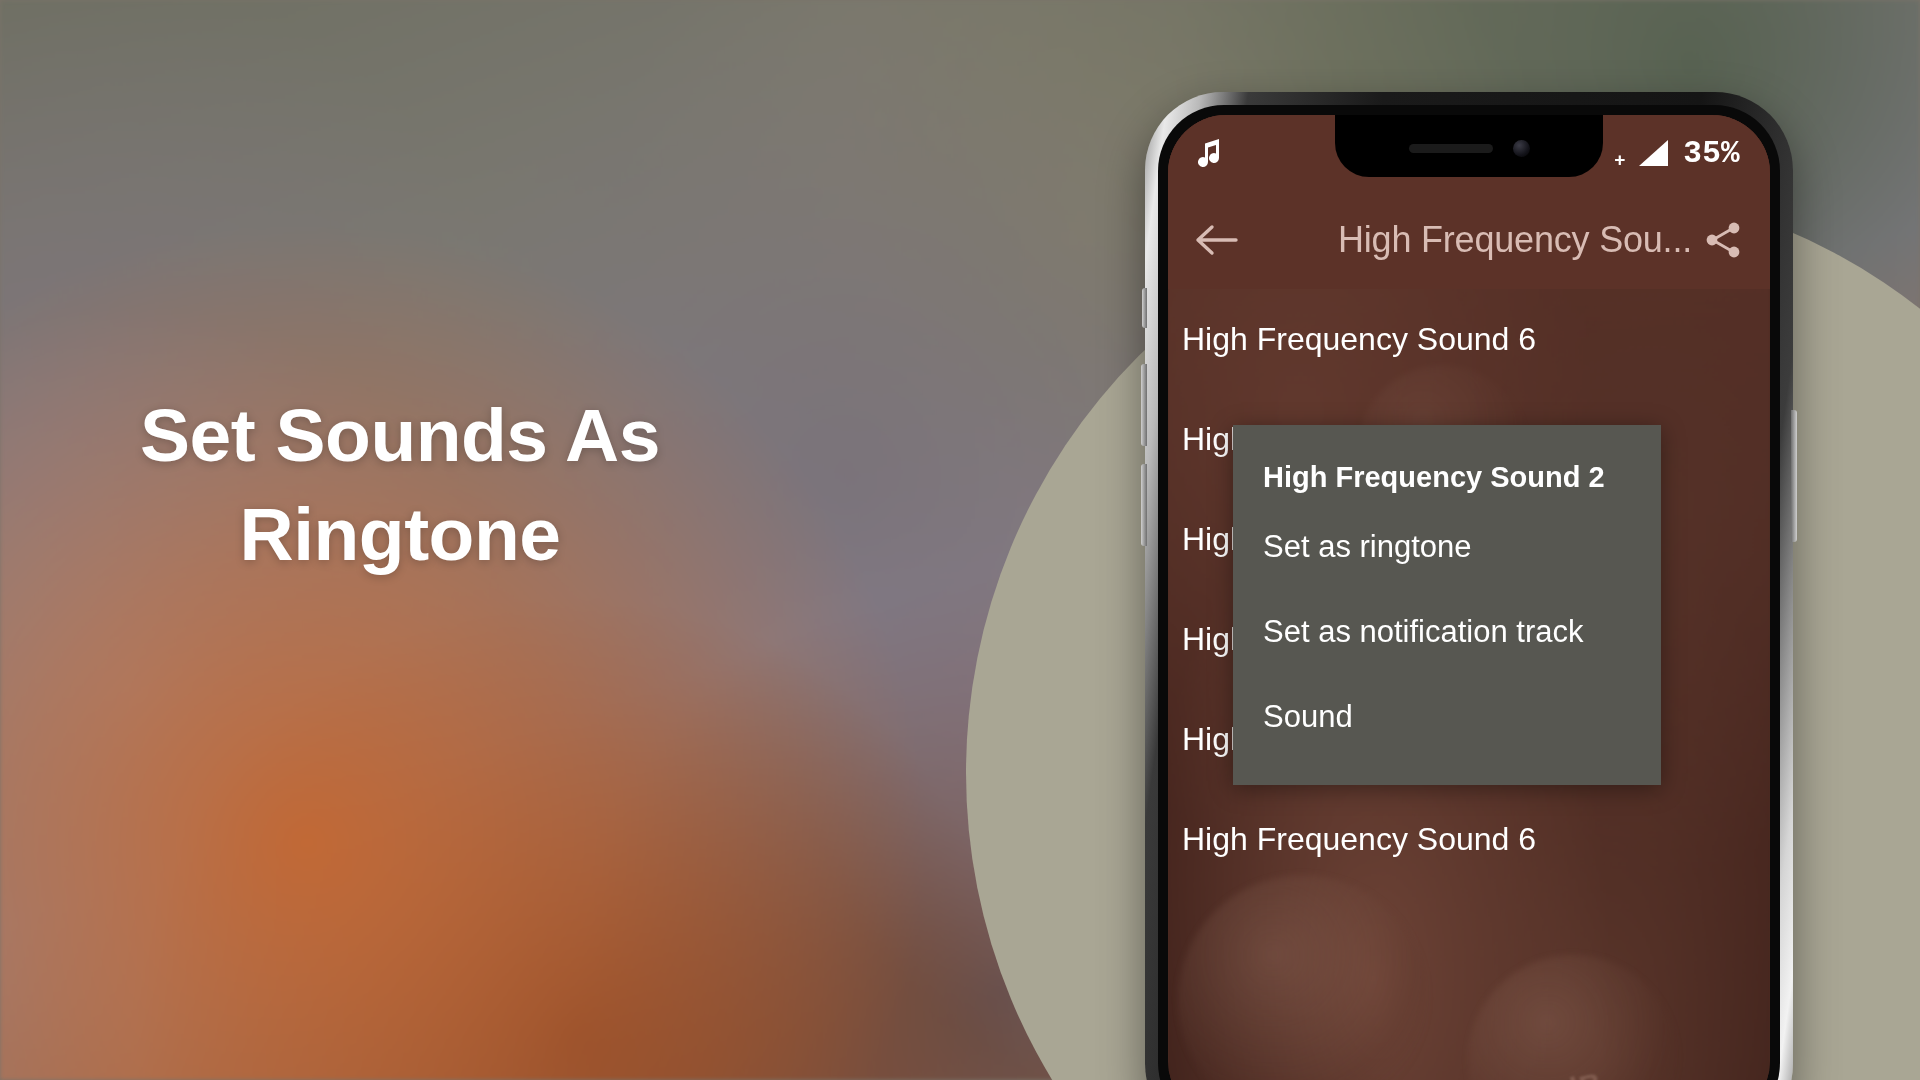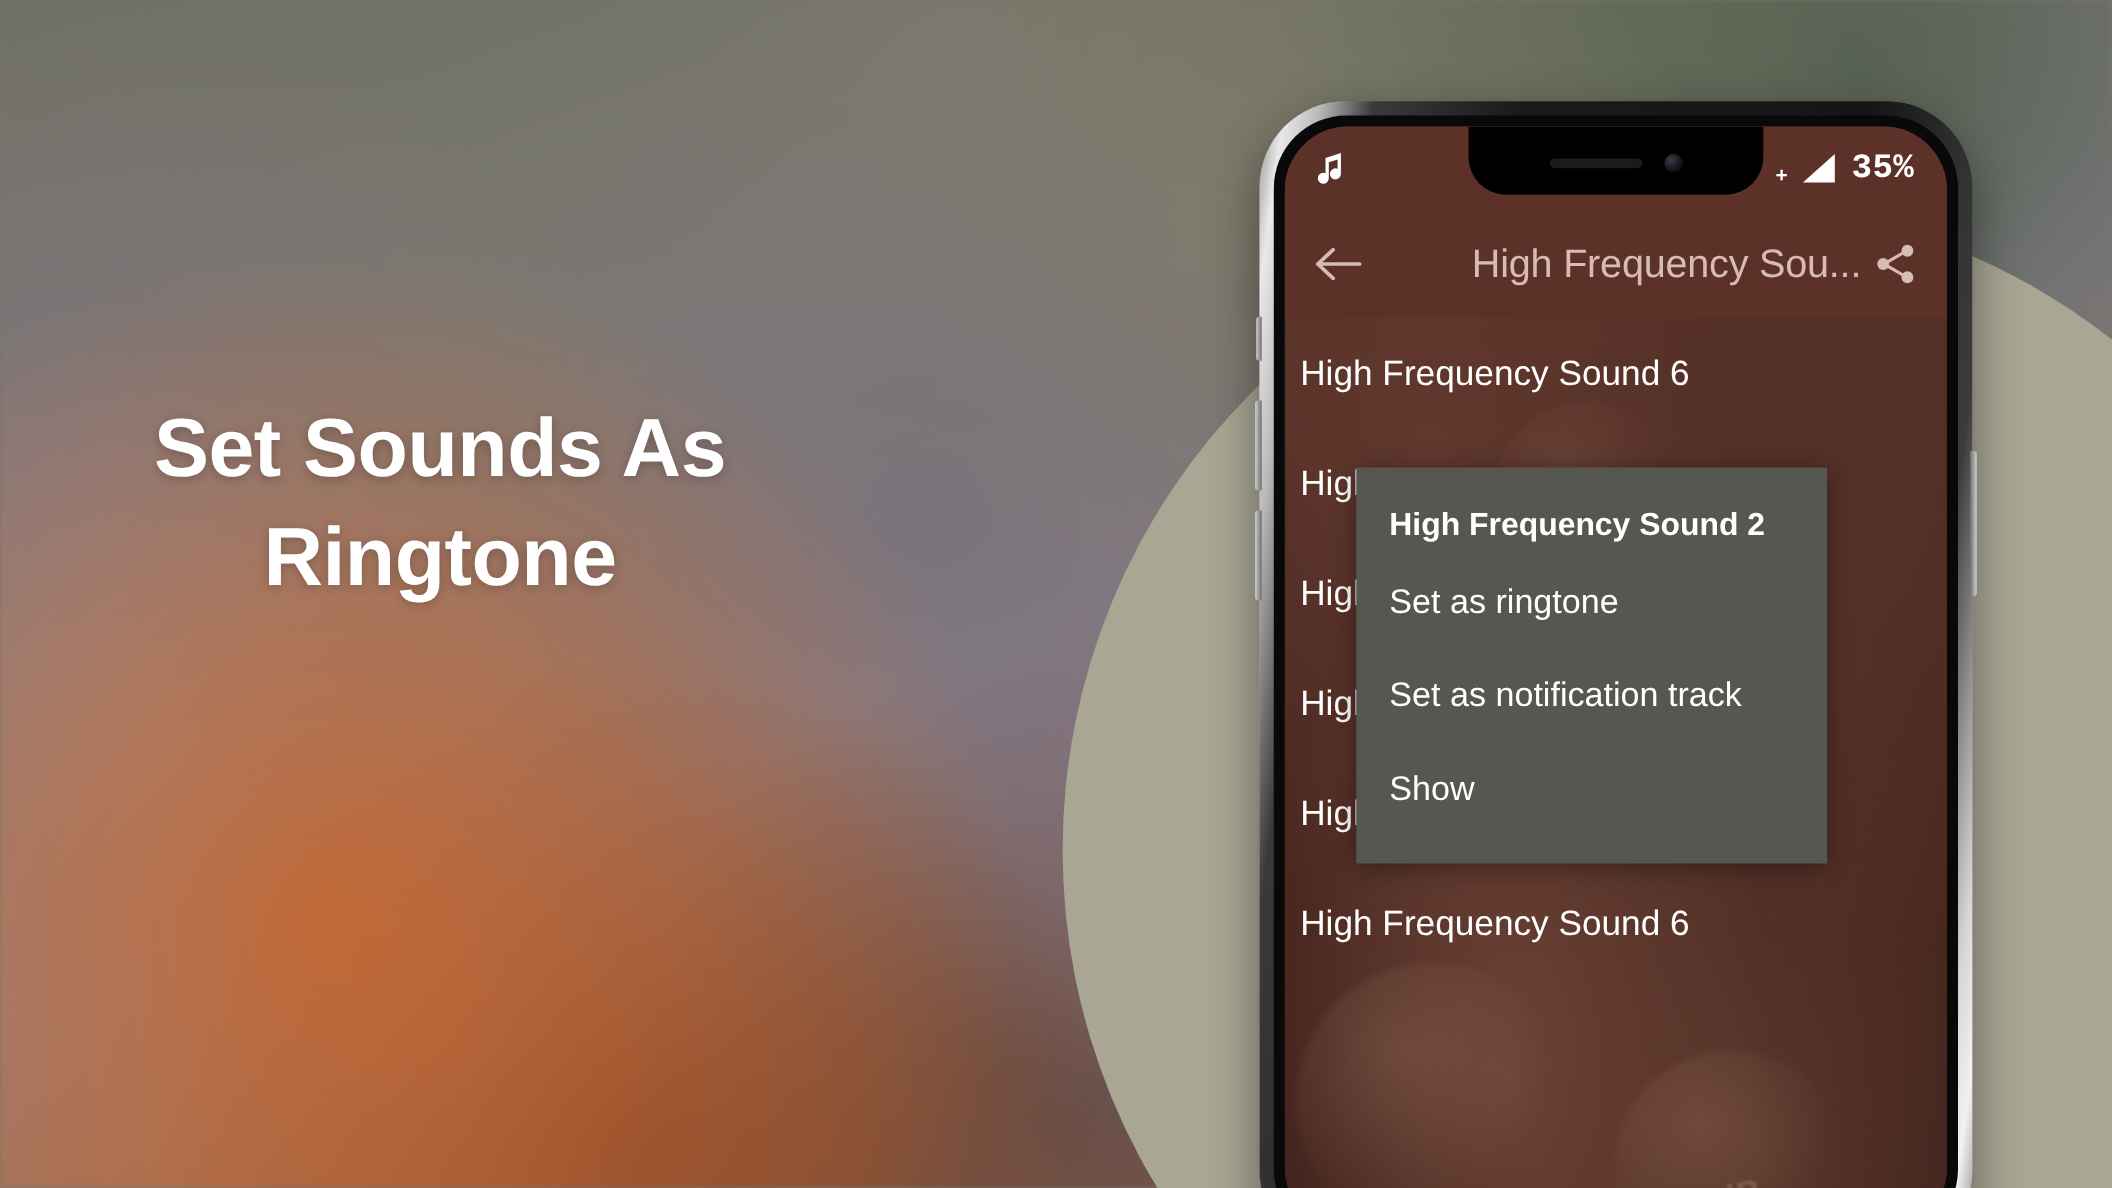--- a/index.html
+++ b/index.html
@@ -43,21 +43,21 @@
     position:absolute;
     left:966px; top:183px;
     width:1180px; height:1180px;
     border-radius:50%;
     background:#a9a694;
   }
 
   
   #headline {
     position:absolute;
-    left:0; top:358px;
+    left:0; top:386px;
     width:800px;
     text-align:center;
     color:#ffffff;
     font-weight:bold;
     font-size:75px;
     line-height:1.32;
     letter-spacing:-0.5px;
     text-shadow:0 2px 10px rgba(0,0,0,0.22);
   }
 
@@ -320,19 +320,19 @@
         </div>
         <div class="sound-item">
           <span>High Frequency Sound 6</span>
         </div>
       </div>
 
       <div id="context-menu">
         <div id="menu-header">High Frequency Sound 2</div>
         <div class="menu-item">Set as ringtone</div>
         <div class="menu-item">Set as notification track</div>
-        <div class="menu-item">Show</div>
+        <div class="menu-item">Sound</div>
       </div>
 
     </div>
   </div>
 
 </div>
 
 </body></html>

